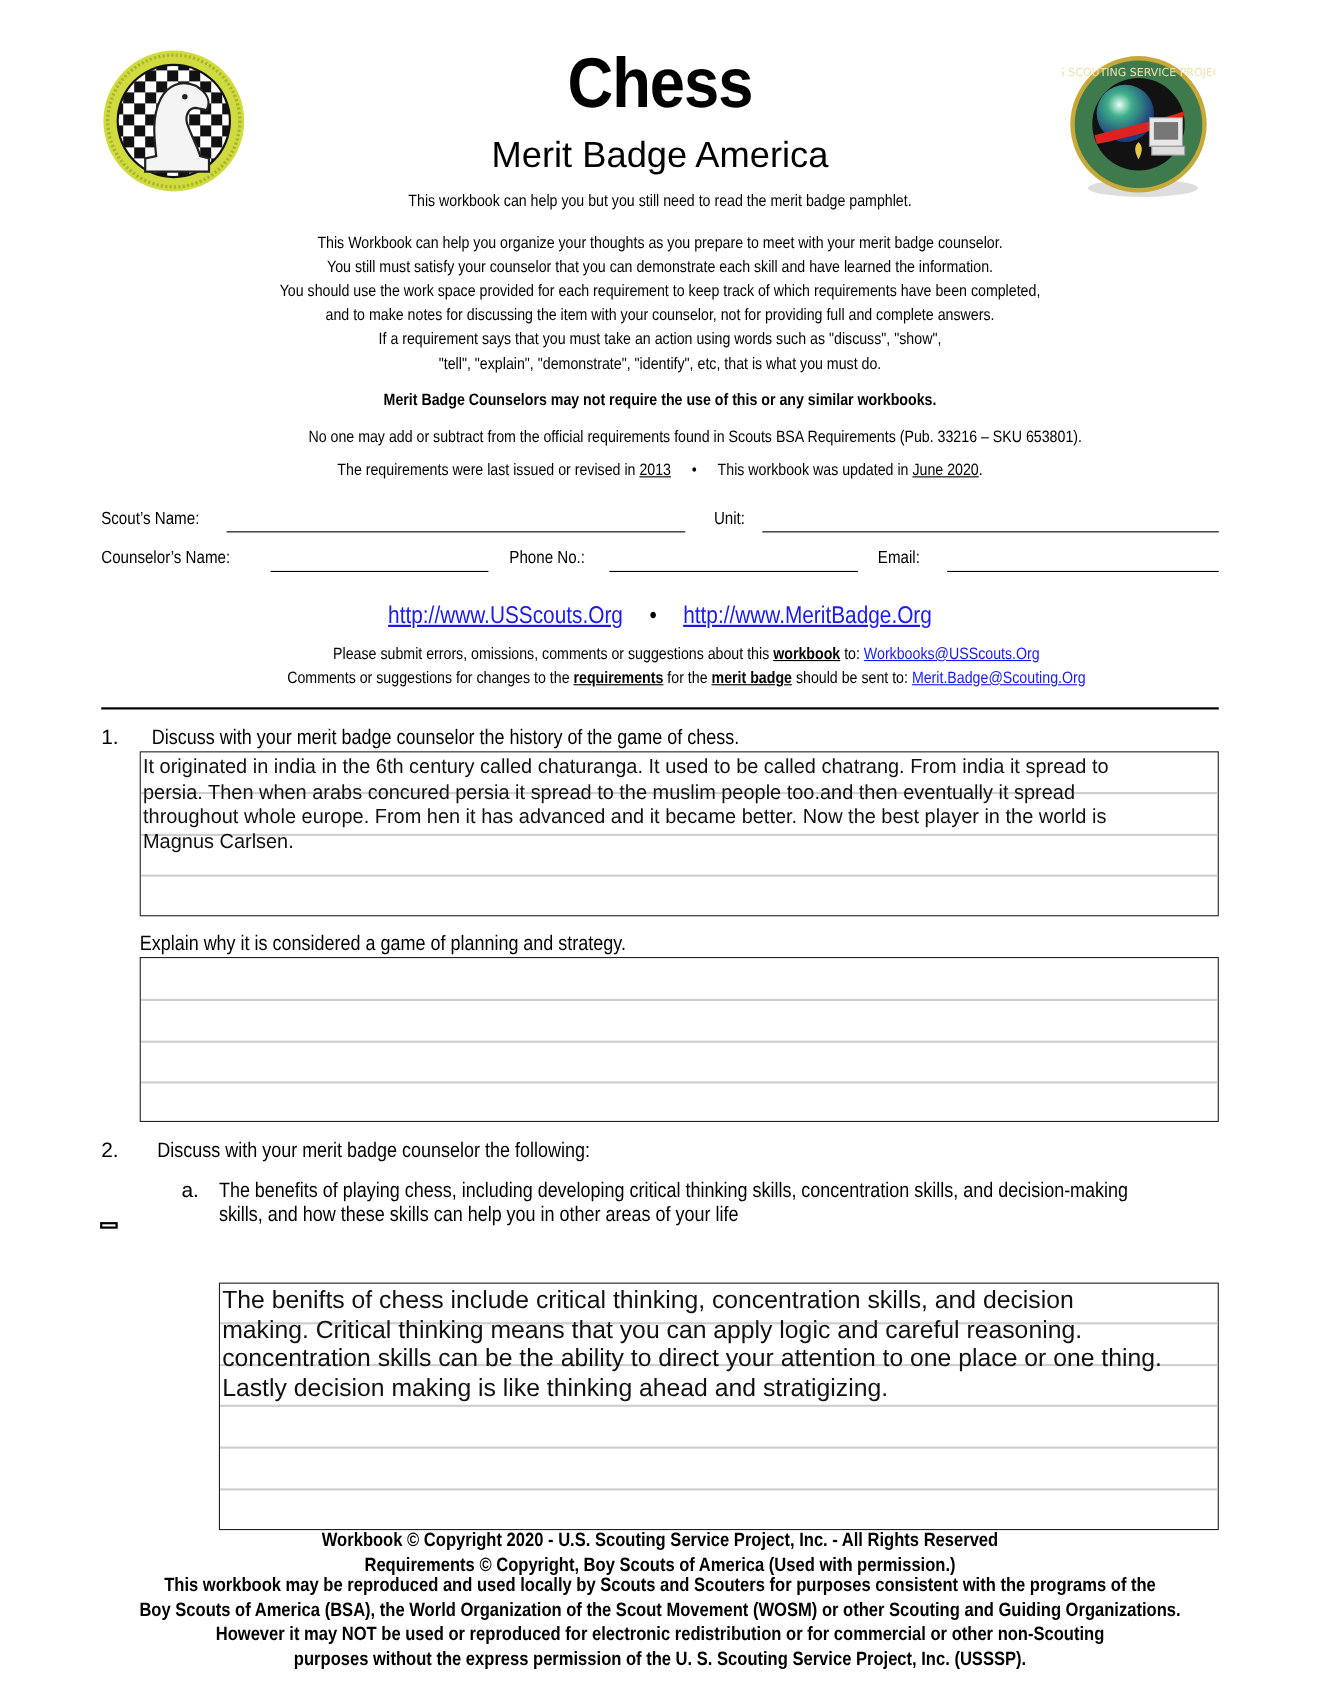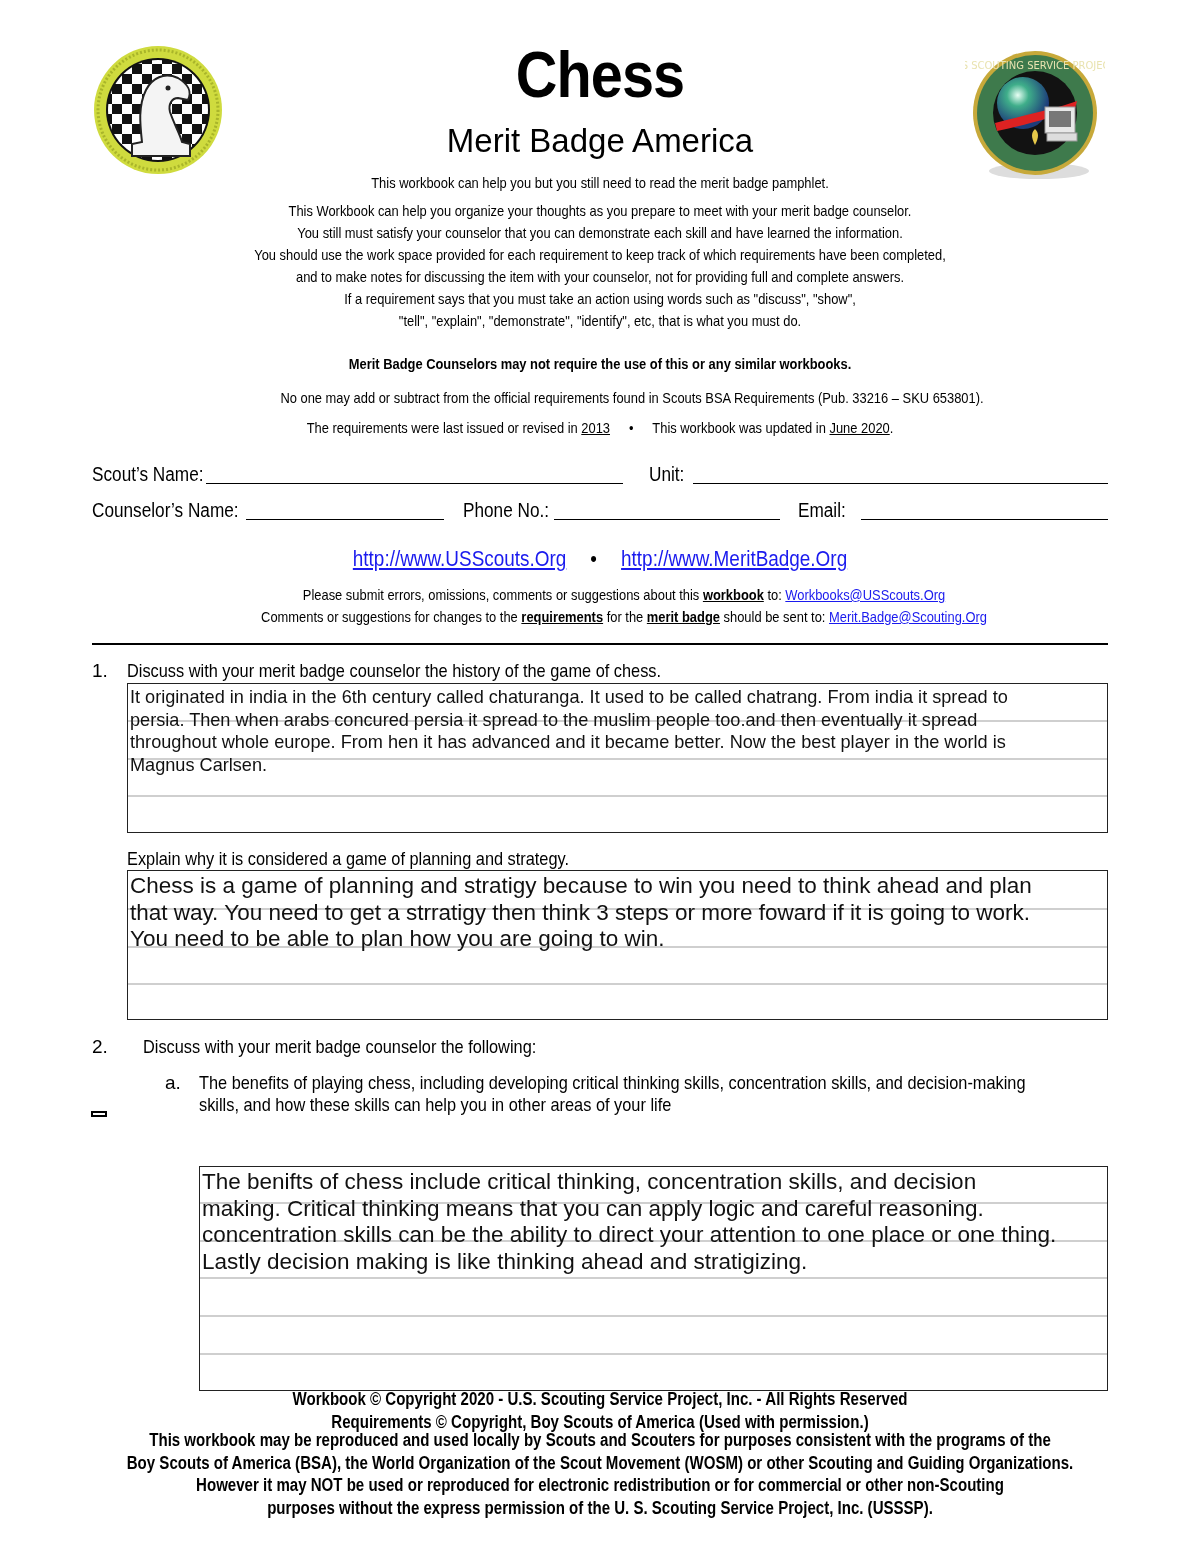--- a/index.html
+++ b/index.html
@@ -9,21 +9,21 @@
   .center { left: 0; width: 1200px; text-align: center; }
   .title { top: 38px; font-size: 64px; font-weight: bold; letter-spacing: -1px; transform: scaleX(0.9); transform-origin: center; }
   .subtitle { top: 122px; font-size: 33px; }
   .cond { transform: scaleX(0.86); transform-origin: center; display: block; }
   .p15 { font-size: 15px; line-height: 22px; }
   .link { color: #1a1aee; text-decoration: underline; }
   .u { text-decoration: underline; }
   .b { font-weight: bold; }
   .badge-left { left: 92px; top: 44px; width: 132px; height: 132px; }
   .badge-right { left: 965px; top: 45px; width: 140px; height: 140px; }
-  .form-row { left: 92px; width: 1016px; font-size: 20px; white-space: nowrap; }
+  .form-row { left: 92px; width: 1016px; font-size: 16px; white-space: nowrap; }
   .form-row .cond2 { transform: scaleX(0.86); transform-origin: left; display: inline-block; }
   .line-fill { display: inline-block; border-bottom: 1.5px solid #000; height: 18px; vertical-align: baseline; }
   .hr { left: 92px; width: 1016px; top: 643px; border-top: 2px solid #000; }
   .req { font-size: 19px; white-space: nowrap; }
   .req-text { display: inline-block; transform: scaleX(0.86); transform-origin: left; }
   .box { border: 1.5px solid #222; box-sizing: border-box; background: #fff; overflow: hidden; }
   .box .rule { position: absolute; left: 0; right: 0; border-top: 2px solid #cfcfcf; }
   .box .ans { position: absolute; left: 2px; top: 0; white-space: pre-wrap; color: #111; }
   .ans-small { font-size: 18.5px; line-height: 22.5px; transform: scaleX(0.98); transform-origin: left top; }
   .ans-big { font-size: 22.5px; line-height: 26.5px; }
@@ -76,21 +76,21 @@
     <text x="70" y="24" text-anchor="middle" font-family="DejaVu Sans, sans-serif" font-size="10" fill="#e9e3b0">US SCOUTING SERVICE PROJECT</text>
   </svg>
 </div>
 
 <div class="abs center title">Chess</div>
 <div class="abs center subtitle">Merit Badge America</div>
 
 <div class="abs center p15" style="top:172px;">
   <span class="cond">This workbook can help you but you still need to read the merit badge pamphlet.</span>
 </div>
-<div class="abs center p15" style="top:200px;">
+<div class="abs center p15" style="top:210px;">
   <span class="cond">This Workbook can help you organize your thoughts as you prepare to meet with your merit badge counselor.</span>
   <span class="cond">You still must satisfy your counselor that you can demonstrate each skill and have learned the information.</span>
   <span class="cond">You should use the work space provided for each requirement to keep track of which requirements have been completed,</span>
   <span class="cond">and to make notes for discussing the item with your counselor, not for providing full and complete answers.</span>
   <span class="cond">If a requirement says that you must take an action using words such as "discuss", "show",</span>
   <span class="cond">"tell", "explain", "demonstrate", "identify", etc, that is what you must do.</span>
 </div>
 <div class="abs center p15 b" style="top:353px;">
   <span class="cond">Merit Badge Counselors may not require the use of this or any similar workbooks.</span>
 </div>
@@ -115,39 +115,36 @@
   <span class="cond"><a class="link">http://www.USScouts.Org</a><span style="display:inline-block;width:28px;"></span><span>•</span><span style="display:inline-block;width:28px;"></span><a class="link">http://www.MeritBadge.Org</a></span>
 </div>
 <div class="abs center p15" style="top:584px;padding-left:24px;">
   <span class="cond"><span>Please submit errors, omissions, comments or suggestions about this </span><span class="b u">workbook</span><span> to: </span><a class="link">Workbooks@USScouts.Org</a></span>
   <span class="cond"><span>Comments or suggestions for changes to the </span><span class="b u">requirements</span><span> for the </span><span class="b u">merit badge</span><span> should be sent to: </span><a class="link">Merit.Badge@Scouting.Org</a></span>
 </div>
 
 <div class="abs hr"></div>
 
 <div class="abs req" style="left:92px;top:660px;">1.</div>
-<div class="abs req" style="left:127px;top:660px;"><span class="req-text">Discuss with your merit badge counselor the history of the game of chess.</span></div>
+<div class="abs req" style="left:138px;top:660px;"><span class="req-text">Discuss with your merit badge counselor the history of the game of chess.</span></div>
 <div class="abs box" style="left:127px;top:683px;width:981px;height:150px;">
   <div class="rule" style="top:36px;"></div>
   <div class="rule" style="top:74px;"></div>
   <div class="rule" style="top:111px;"></div>
   <div class="ans ans-small" style="top:2px;">It originated in india in the 6th century called chaturanga. It used to be called chatrang. From india it spread to
 persia. Then when arabs concured persia it spread to the muslim people too.and then eventually it spread
 throughout whole europe. From hen it has advanced and it became better. Now the best player in the world is
 Magnus Carlsen.</div>
 </div>
 
 <div class="abs req" style="left:127px;top:848px;"><span class="req-text">Explain why it is considered a game of planning and strategy.</span></div>
 <div class="abs box" style="left:127px;top:870px;width:981px;height:150px;">
   <div class="rule" style="top:37px;"></div>
   <div class="rule" style="top:75px;"></div>
   <div class="rule" style="top:112px;"></div>
-  <div class="ans ans-big" style="top:2px;">Chess is a game of planning and stratigy because to win you need to think ahead and plan
-that way. You need to get a strratigy then think 3 steps or more foward if it is going to work.
-You need to be able to plan how you are going to win.</div>
 </div>
 
 <div class="abs req" style="left:92px;top:1036px;">2.</div>
 <div class="abs req" style="left:143px;top:1036px;"><span class="req-text">Discuss with your merit badge counselor the following:</span></div>
 
 <div class="abs req" style="left:165px;top:1072px;">a.</div>
 <div class="abs req" style="left:199px;top:1072px;line-height:22px;">
   <span class="req-text">The benefits of playing chess, including developing critical thinking skills, concentration skills, and decision-making</span><br>
   <span class="req-text">skills, and how these skills can help you in other areas of your life</span>
 </div>

